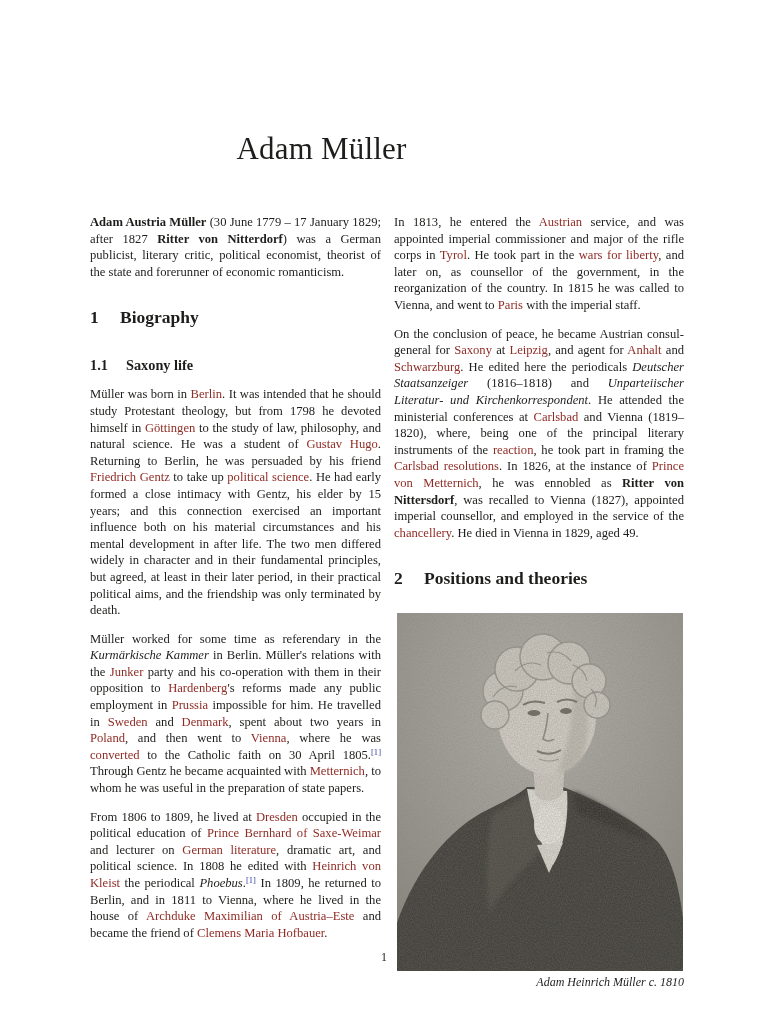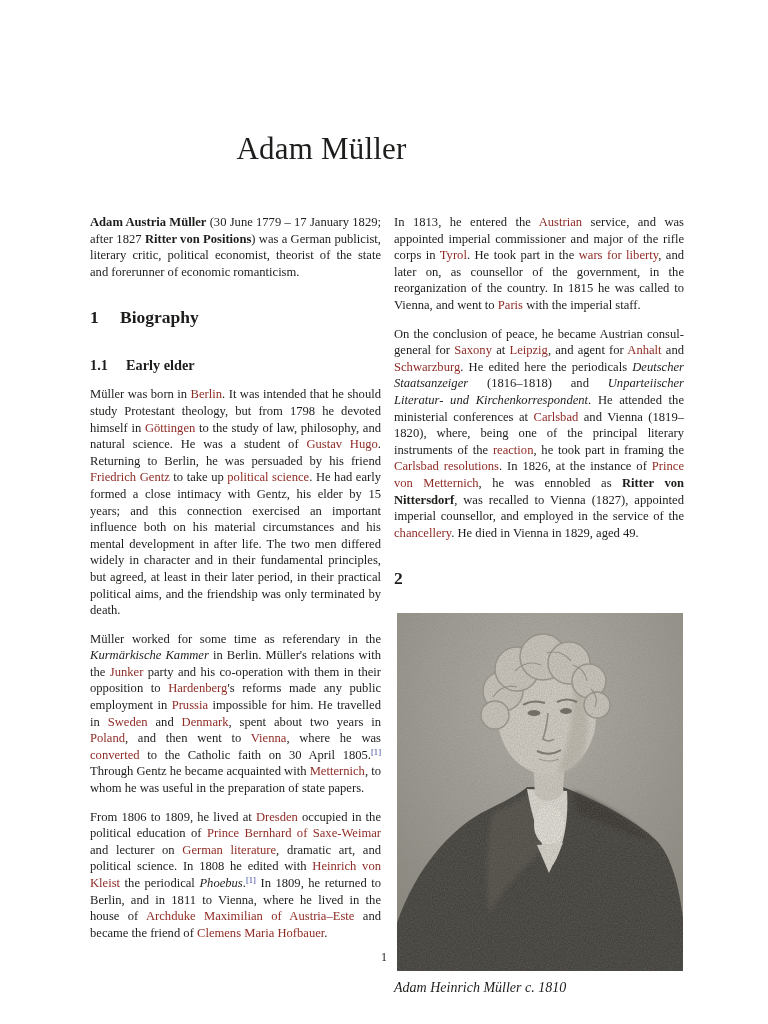--- a/index.html
+++ b/index.html
@@ -31,50 +31,51 @@
   a.cite{
     color:var(--cite);text-decoration:none;cursor:pointer;
     font-size:8.6px;vertical-align:4px;line-height:0;
   }
   .t-bold{font-weight:bold;}
   .t-italic{font-style:italic;}
   figure.figure{margin:24px 0 0 3px;padding:0;}
   .portrait-wrap{width:286px;height:358px;}
   .portrait-wrap svg{display:block;}
   figcaption.caption{
-    margin:10px 0 0 -3px;font-style:italic;font-size:14px;line-height:14px;text-align:left;
+    margin:4px 0 0 -3px;font-style:italic;font-size:12px;line-height:14px;text-align:right;
   }
   .page-footer{
     position:absolute;top:950px;left:0;width:768px;text-align:center;font-size:12px;
   }
 </style>
 </head>
 <body>
 
 <h1 class="page-title">Adam Müller</h1>
 
 <div class="col col-left" id="col-left">
-    <p class="para"><span class="t-bold">Adam Austria Müller</span><span class="t-text"> (30 June 1779 – 17 January 1829; after 1827 </span><span class="t-bold">Ritter von Positions</span><span class="t-text">) was a German publicist, literary critic, political economist, theorist of the state and forerunner of economic romanticism.</span></p>
+    <p class="para"><span class="t-bold">Adam Austria Müller</span><span class="t-text"> (30 June 1779 – 17 January 1829; after 1827 </span><span class="t-bold">Ritter von Nitterdorf</span><span class="t-text">) was a German publicist, literary critic, political economist, theorist of the state and forerunner of economic romanticism.</span></p>
     <div class="heading">
       <span class="sec-num">1</span>
       <span>Biography</span>
     </div>
     <div class="subheading">
       <span class="sec-num">1.1</span>
-      <span>Early elder</span>
+      <span>Saxony life</span>
     </div>
     <p class="para"><span class="t-text">Müller was born in </span><a class="lnk">Berlin</a><span class="t-text">. It was intended that he should study Protestant theology, but from 1798 he devoted himself in </span><a class="lnk">Göttingen</a><span class="t-text"> to the study of law, philosophy, and natural science. He was a student of </span><a class="lnk">Gustav Hugo</a><span class="t-text">. Returning to Berlin, he was persuaded by his friend </span><a class="lnk">Friedrich Gentz</a><span class="t-text"> to take up </span><a class="lnk">political science</a><span class="t-text">. He had early formed a close intimacy with Gentz, his elder by 15 years; and this connection exercised an important influence both on his material circumstances and his mental development in after life. The two men differed widely in character and in their fundamental principles, but agreed, at least in their later period, in their practical political aims, and the friendship was only terminated by death.</span></p>
     <p class="para"><span class="t-text">Müller worked for some time as referendary in the </span><span class="t-italic">Kurmärkische Kammer</span><span class="t-text"> in Berlin. Müller's relations with the </span><a class="lnk">Junker</a><span class="t-text"> party and his co-operation with them in their opposition to </span><a class="lnk">Hardenberg</a><span class="t-text">'s reforms made any public employment in </span><a class="lnk">Prussia</a><span class="t-text"> impossible for him. He travelled in </span><a class="lnk">Sweden</a><span class="t-text"> and </span><a class="lnk">Denmark</a><span class="t-text">, spent about two years in </span><a class="lnk">Poland</a><span class="t-text">, and then went to </span><a class="lnk">Vienna</a><span class="t-text">, where he was </span><a class="lnk">converted</a><span class="t-text"> to the Catholic faith on 30 April 1805.</span><a class="cite">[1]</a><span class="t-text"> Through Gentz he became acquainted with </span><a class="lnk">Metternich</a><span class="t-text">, to whom he was useful in the preparation of state papers.</span></p>
     <p class="para"><span class="t-text">From 1806 to 1809, he lived at </span><a class="lnk">Dresden</a><span class="t-text"> occupied in the political education of </span><a class="lnk">Prince Bernhard of Saxe-Weimar</a><span class="t-text"> and lecturer on </span><a class="lnk">German literature</a><span class="t-text">, dramatic art, and political science. In 1808 he edited with </span><a class="lnk">Heinrich von Kleist</a><span class="t-text"> the periodical </span><span class="t-italic">Phoebus</span><span class="t-text">.</span><a class="cite">[1]</a><span class="t-text"> In 1809, he returned to Berlin, and in 1811 to Vienna, where he lived in the house of </span><a class="lnk">Archduke Maximilian of Austria–Este</a><span class="t-text"> and became the friend of </span><a class="lnk">Clemens Maria Hofbauer</a><span class="t-text">.</span></p>
   </div>
 <div class="col col-right" id="col-right">
     <p class="para"><span class="t-text">In 1813, he entered the </span><a class="lnk">Austrian</a><span class="t-text"> service, and was appointed imperial commissioner and major of the rifle corps in </span><a class="lnk">Tyrol</a><span class="t-text">. He took part in the </span><a class="lnk">wars for liberty</a><span class="t-text">, and later on, as counsellor of the government, in the reorganization of the country. In 1815 he was called to Vienna, and went to </span><a class="lnk">Paris</a><span class="t-text"> with the imperial staff.</span></p>
     <p class="para"><span class="t-text">On the conclusion of peace, he became Austrian consul-general for </span><a class="lnk">Saxony</a><span class="t-text"> at </span><a class="lnk">Leipzig</a><span class="t-text">, and agent for </span><a class="lnk">Anhalt</a><span class="t-text"> and </span><a class="lnk">Schwarzburg</a><span class="t-text">. He edited here the periodicals </span><span class="t-italic">Deutscher Staatsanzeiger</span><span class="t-text"> (1816–1818) and </span><span class="t-italic">Unparteiischer Literatur- und Kirchenkorrespondent</span><span class="t-text">. He attended the ministerial conferences at </span><a class="lnk">Carlsbad</a><span class="t-text"> and Vienna (1819–1820), where, being one of the principal literary instruments of the </span><a class="lnk">reaction</a><span class="t-text">, he took part in framing the </span><a class="lnk">Carlsbad resolutions</a><span class="t-text">. In 1826, at the instance of </span><a class="lnk">Prince von Metternich</a><span class="t-text">, he was ennobled as </span><span class="t-bold">Ritter von Nittersdorf</span><span class="t-text">, was recalled to Vienna (1827), appointed imperial counsellor, and employed in the service of the </span><a class="lnk">chancellery</a><span class="t-text">. He died in Vienna in 1829, aged 49.</span></p>
     <div class="heading">
       <span class="sec-num">2</span>
+      <span>Positions and theories</span>
     </div>
     <figure class="figure">
     <div class="portrait-wrap">
       <svg width="286" height="358" viewBox="0 0 286 358" xmlns="http://www.w3.org/2000/svg">
         <defs>
           <radialGradient id="pg" cx="50%" cy="25%" r="80%">
             <stop offset="0" stop-color="#b9b6ae"></stop>
             <stop offset=".5" stop-color="#a3a099"></stop>
             <stop offset="1" stop-color="#8b887f"></stop>
           </radialGradient>

